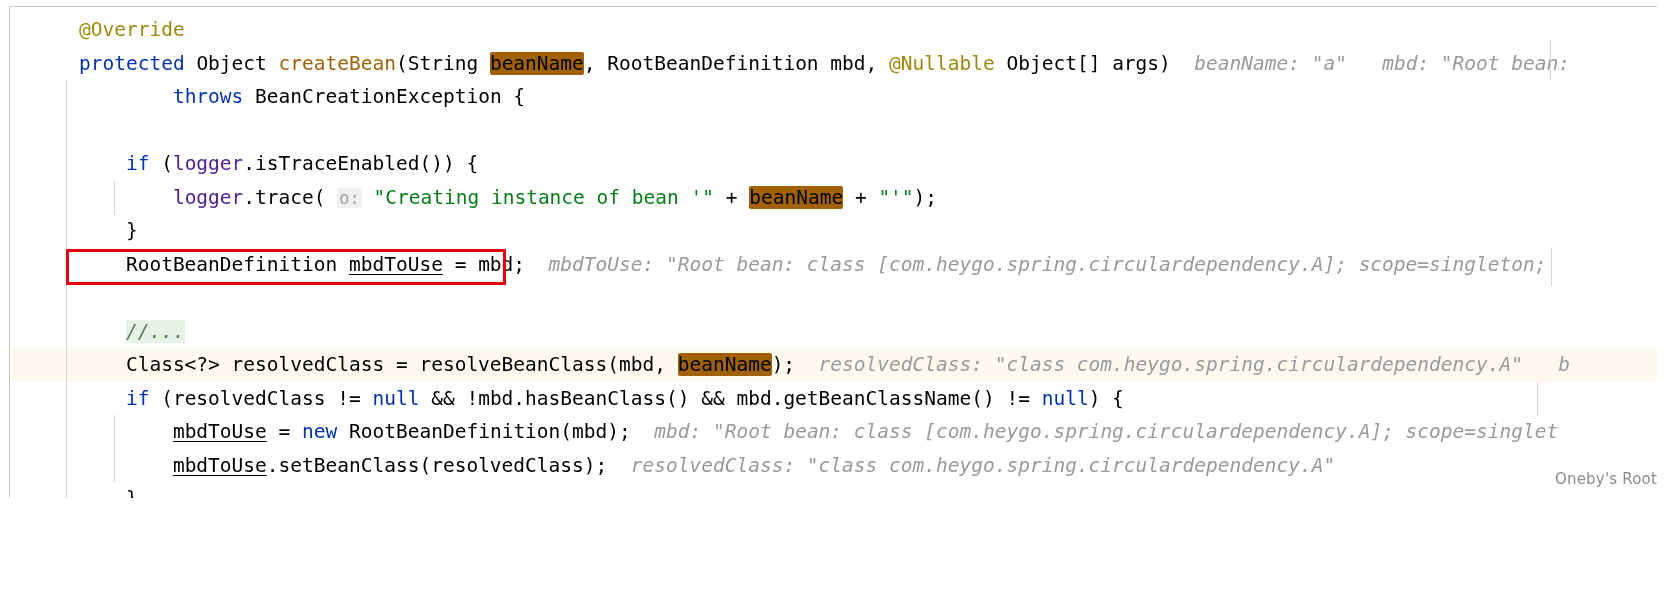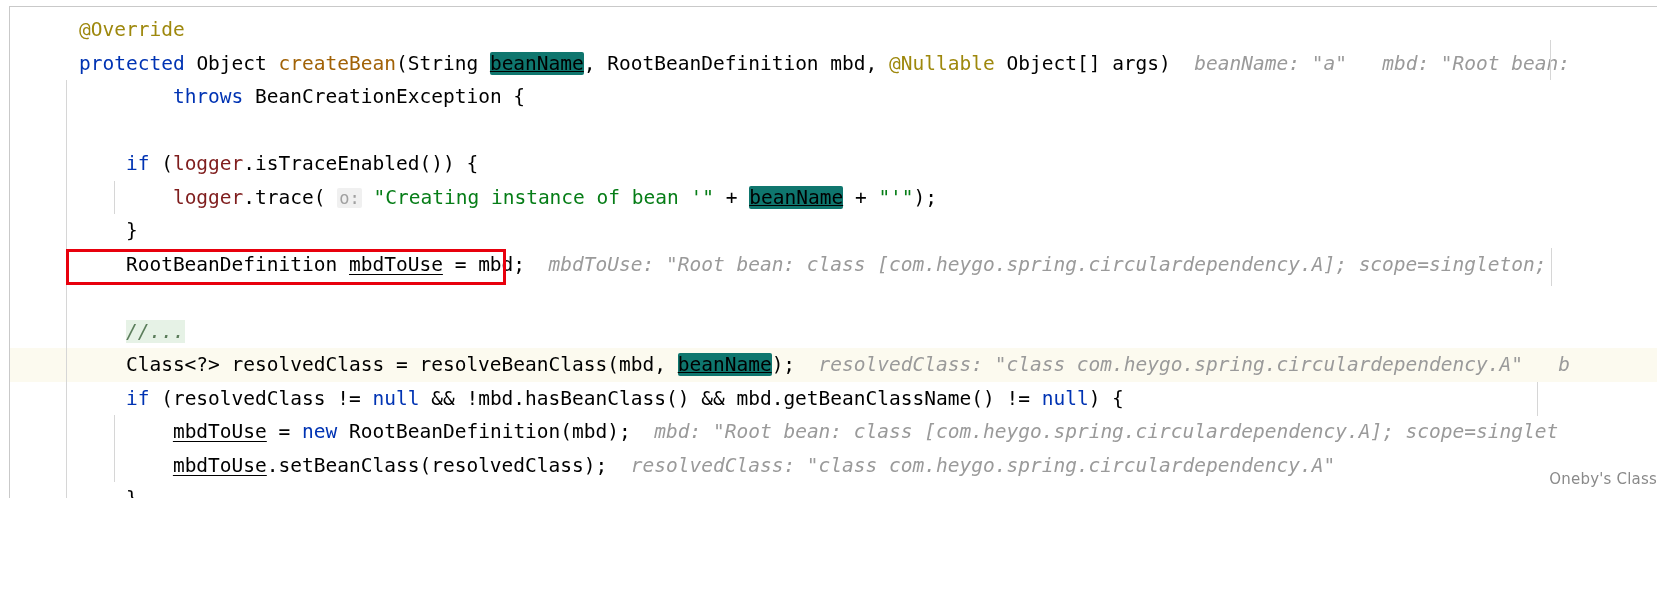--- a/index.html
+++ b/index.html
@@ -68,25 +68,25 @@
     height: 33.5px;
     background: #d6d6d6;
   }
   .guide.g1 { left: 56px; }
   .guide.g2 { left: 104px; }
 
   
   .kw       { color: #0033b3; }
   .anno     { color: #9e880d; }
   .method   { color: #a16207; }
-  .field    { color: #7f1d1d; }
+  .field    { color: #4c1d95; }
   .str      { color: #067d17; }
   .plain    { color: #000000; }
   .hint     { color: #9a9a9a; font-style: italic; }
-  .param-hl { background: #0f766e; border-radius: 2px; text-decoration: underline; }
+  .param-hl { background: #a16207; border-radius: 2px; }
   .under    { text-decoration: underline; text-decoration-color: #000; text-underline-offset: 3px; }
   .cmt-hl   { background: #e6f2e6; color: #5b7d5b; font-style: italic; }
   .paramhint{
     color: #a0a0a0;
     background: #f0f0f0;
     border-radius: 2px;
     padding: 0 2px;
     font-size: 17px;
   }
 
@@ -163,14 +163,14 @@
   </div>
 
   <div id="red-highlight-box"></div>
 
   <div id="right-rule-1"></div>
   <div id="right-rule-2"></div>
   <div id="right-rule-3"></div>
 
   <div id="bottom-shadow"></div>
 
-  <div id="watermark">Oneby's Class</div>
+  <div id="watermark">Oneby's Root</div>
 </div>
 
 </body></html>

